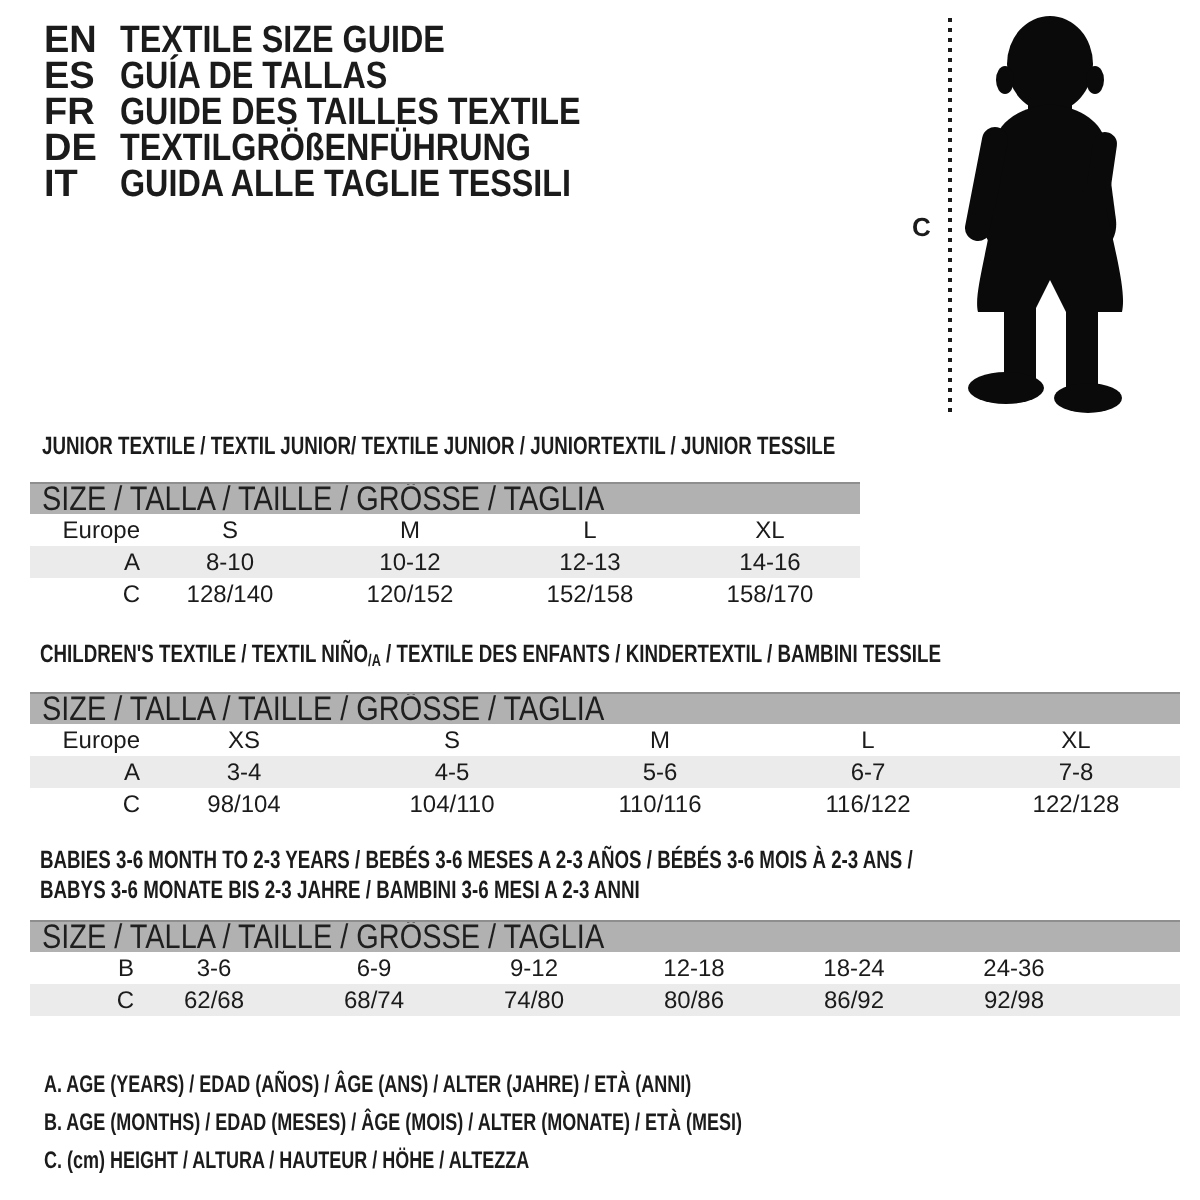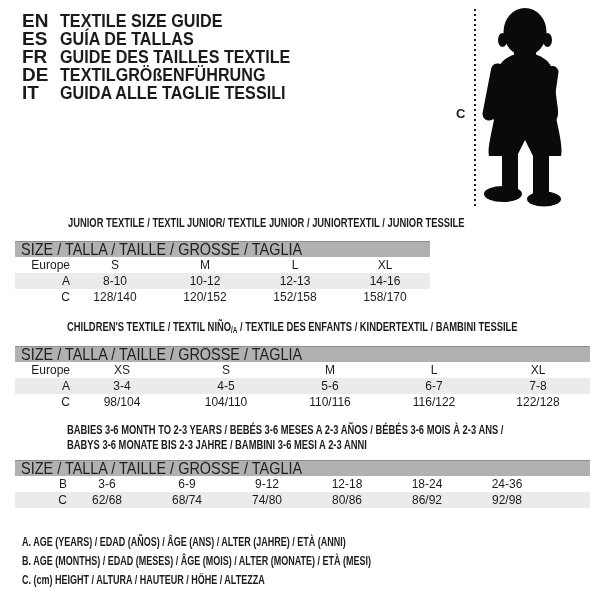--- a/index.html
+++ b/index.html
@@ -17,21 +17,21 @@
   .lang-row{display:flex;height:18px;line-height:18px;font-size:19px;font-weight:700;}
   .lang-code{width:38px;flex:0 0 38px;}
 
   
   .dotline{position:absolute;left:474px;top:9px;width:2px;height:200px;
     background:repeating-linear-gradient(to bottom,#1b1b1b 0 2px,transparent 2px 5px);}
   .c-label{position:absolute;left:456px;top:106px;font-size:13px;font-weight:700;}
   .baby{position:absolute;left:482px;top:6px;width:90px;height:202px;}
 
   
-  .title{position:absolute;font-size:12.5px;line-height:14px;font-weight:700;white-space:nowrap;margin-left:47px;}
+  .title{position:absolute;font-size:12.5px;line-height:14px;font-weight:700;white-space:nowrap;}
   .subsc{font-size:8.5px;vertical-align:-2px;}
 
   
   .band{position:absolute;height:16px;line-height:15px;background:#b1b1b1;
     border-top:1px solid #8e8e8e;box-sizing:border-box;font-size:17px;
     color:#1f1f1f;padding-left:6px;overflow:hidden;}
 
   
   .tbl{position:absolute;border-collapse:collapse;table-layout:fixed;font-size:12px;color:#1b1b1b;}
   .tbl td{height:16px;padding:0;text-align:center;overflow:hidden;white-space:nowrap;}

